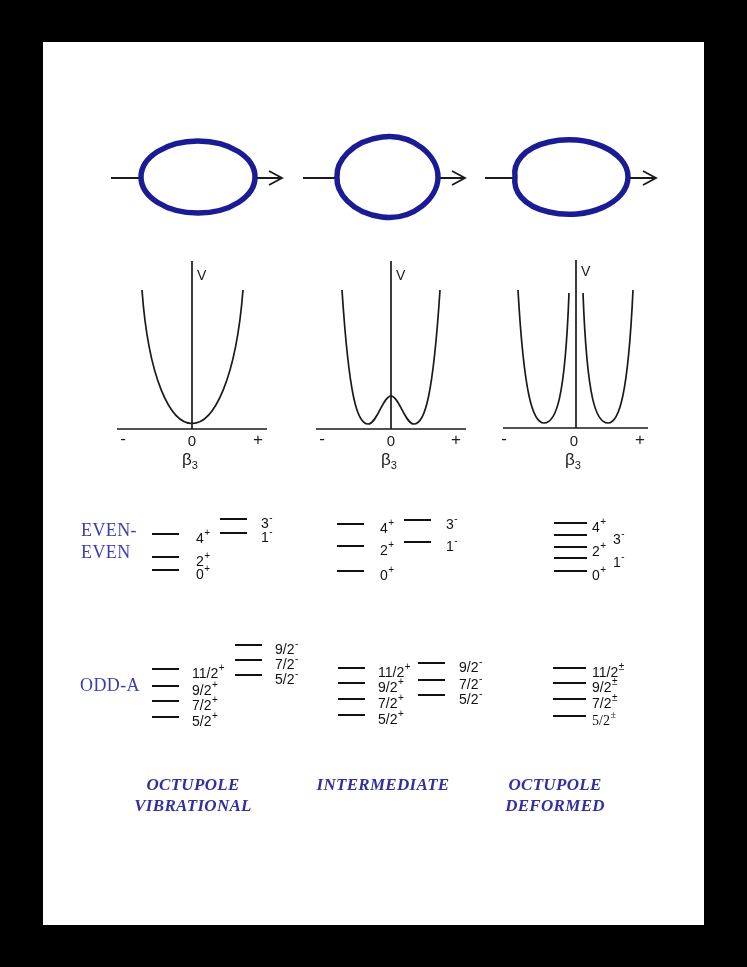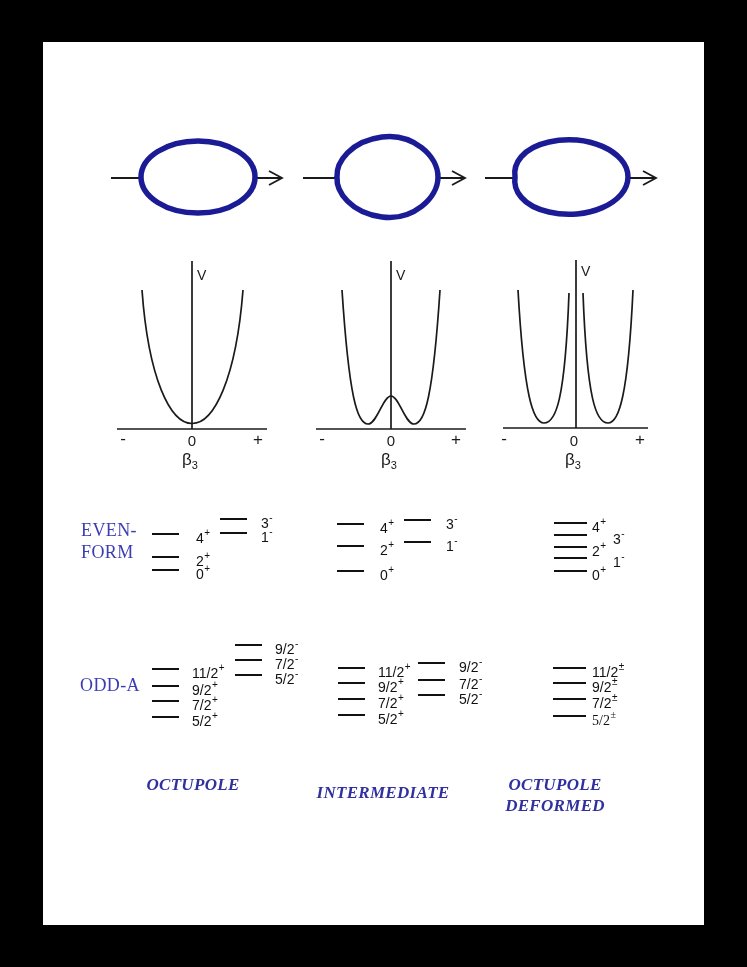--- a/index.html
+++ b/index.html
@@ -73,21 +73,21 @@
   <span class="txt axsign cx" style="left:456px;top:430px;">+</span>
   <span class="txt beta cx" style="left:389px;top:450px;"><span>β</span><sub>3</sub></span>
 
   <span class="txt vlab" style="left:581px;top:263px;">V</span>
   <span class="txt axsign cx" style="left:504px;top:429px;">-</span>
   <span class="txt axzero cx" style="left:574px;top:432px;">0</span>
   <span class="txt axsign cx" style="left:640px;top:430px;">+</span>
   <span class="txt beta cx" style="left:573px;top:450px;"><span>β</span><sub>3</sub></span>
 
   <span class="txt rowlab" style="left:81px;top:520px;">EVEN-</span>
-  <span class="txt rowlab" style="left:81px;top:542px;">FORM</span>
+  <span class="txt rowlab" style="left:81px;top:542px;">EVEN</span>
   <span class="txt rowlab" style="left:80px;top:675px;">ODD-A</span>
 
   <div id="levels">
       <div class="lvl-line" style="left: 152px; top: 533px; width: 27px;"></div>
       <span class="lvl-label" style="left: 196px; top: 524px;"><span>4</span><sup>+</sup></span>
       <div class="lvl-line" style="left: 152px; top: 556px; width: 27px;"></div>
       <span class="lvl-label" style="left: 196px; top: 547px;"><span>2</span><sup>+</sup></span>
       <div class="lvl-line" style="left: 152px; top: 569px; width: 27px;"></div>
       <span class="lvl-label" style="left: 196px; top: 560px;"><span>0</span><sup>+</sup></span>
       <div class="lvl-line" style="left: 220px; top: 518px; width: 27px;"></div>
@@ -147,21 +147,22 @@
       <div class="lvl-line" style="left: 553px; top: 682px; width: 33px;"></div>
       <span class="lvl-label" style="left: 592px; top: 673px;"><span>9/2</span><sup>±</sup></span>
       <div class="lvl-line" style="left: 553px; top: 698px; width: 33px;"></div>
       <span class="lvl-label" style="left: 592px; top: 689px;"><span>7/2</span><sup>±</sup></span>
       <div class="lvl-line" style="left: 553px; top: 715px; width: 33px;"></div>
       <span class="lvl-label" style="left: 592px; top: 706px; font-family: Liberation Serif, serif;"><span>5/2</span><sup>±</sup></span>
     </div>
 
   <div class="txt caption" style="left:73px;top:774px;">
     <div>OCTUPOLE</div>
+    <div>VIBRATIONAL</div>
   </div>
-  <div class="txt caption" style="left:263px;top:774px;margin-top:8px;">
+  <div class="txt caption" style="left:263px;top:774px;">
     <div>INTERMEDIATE</div>
   </div>
   <div class="txt caption" style="left:435px;top:774px;">
     <div>OCTUPOLE</div>
     <div>DEFORMED</div>
   </div>
 </div>
 
 </body></html>

